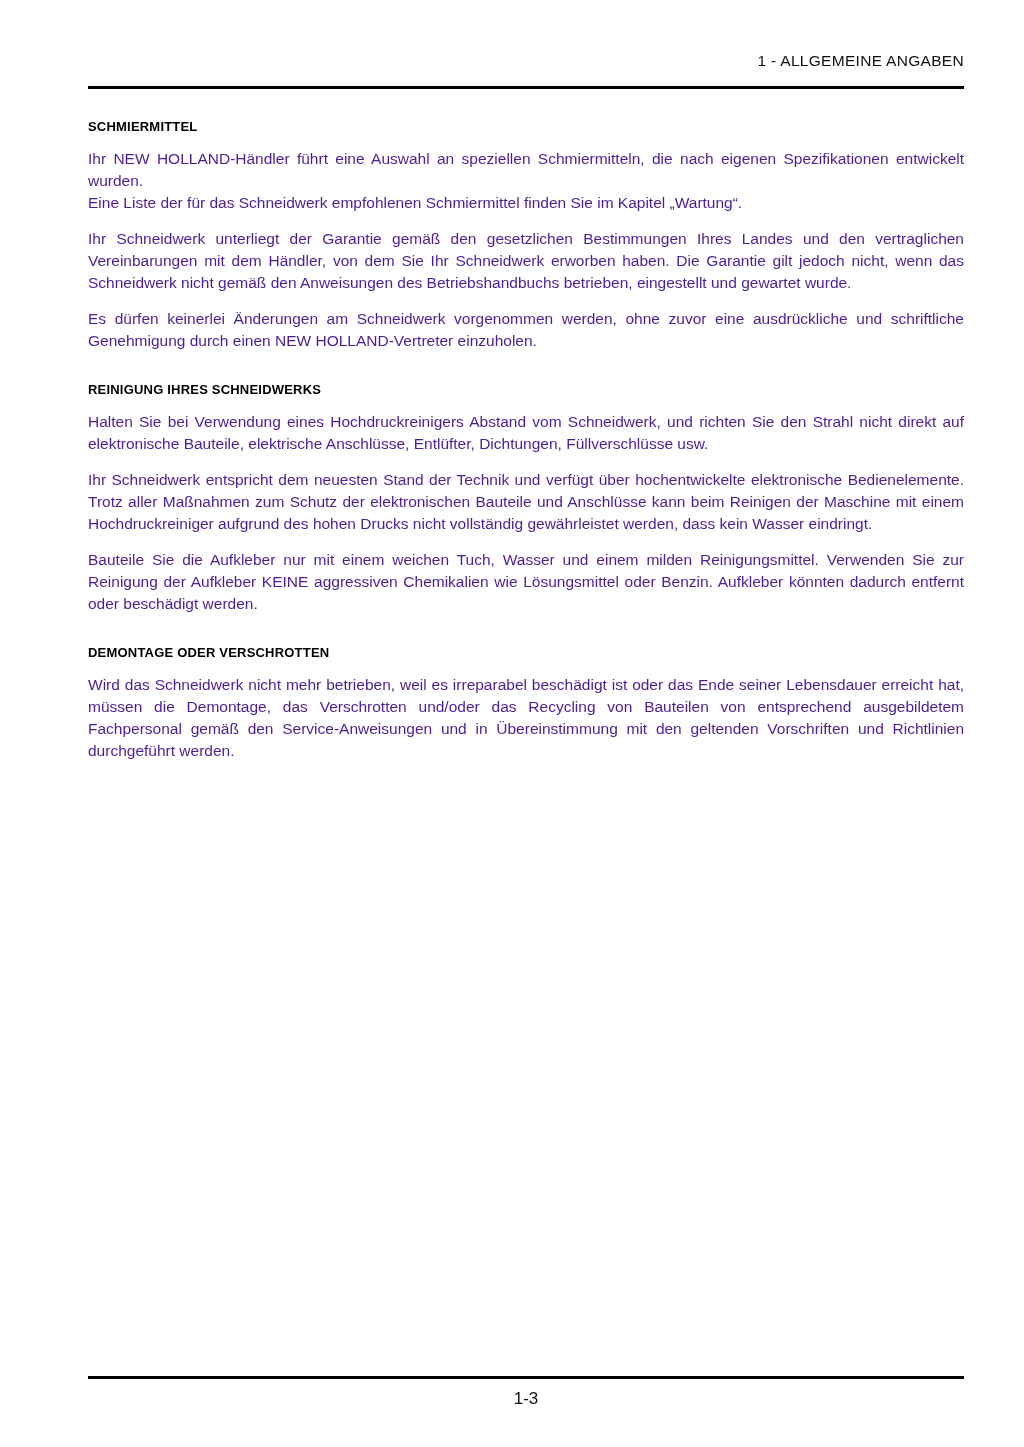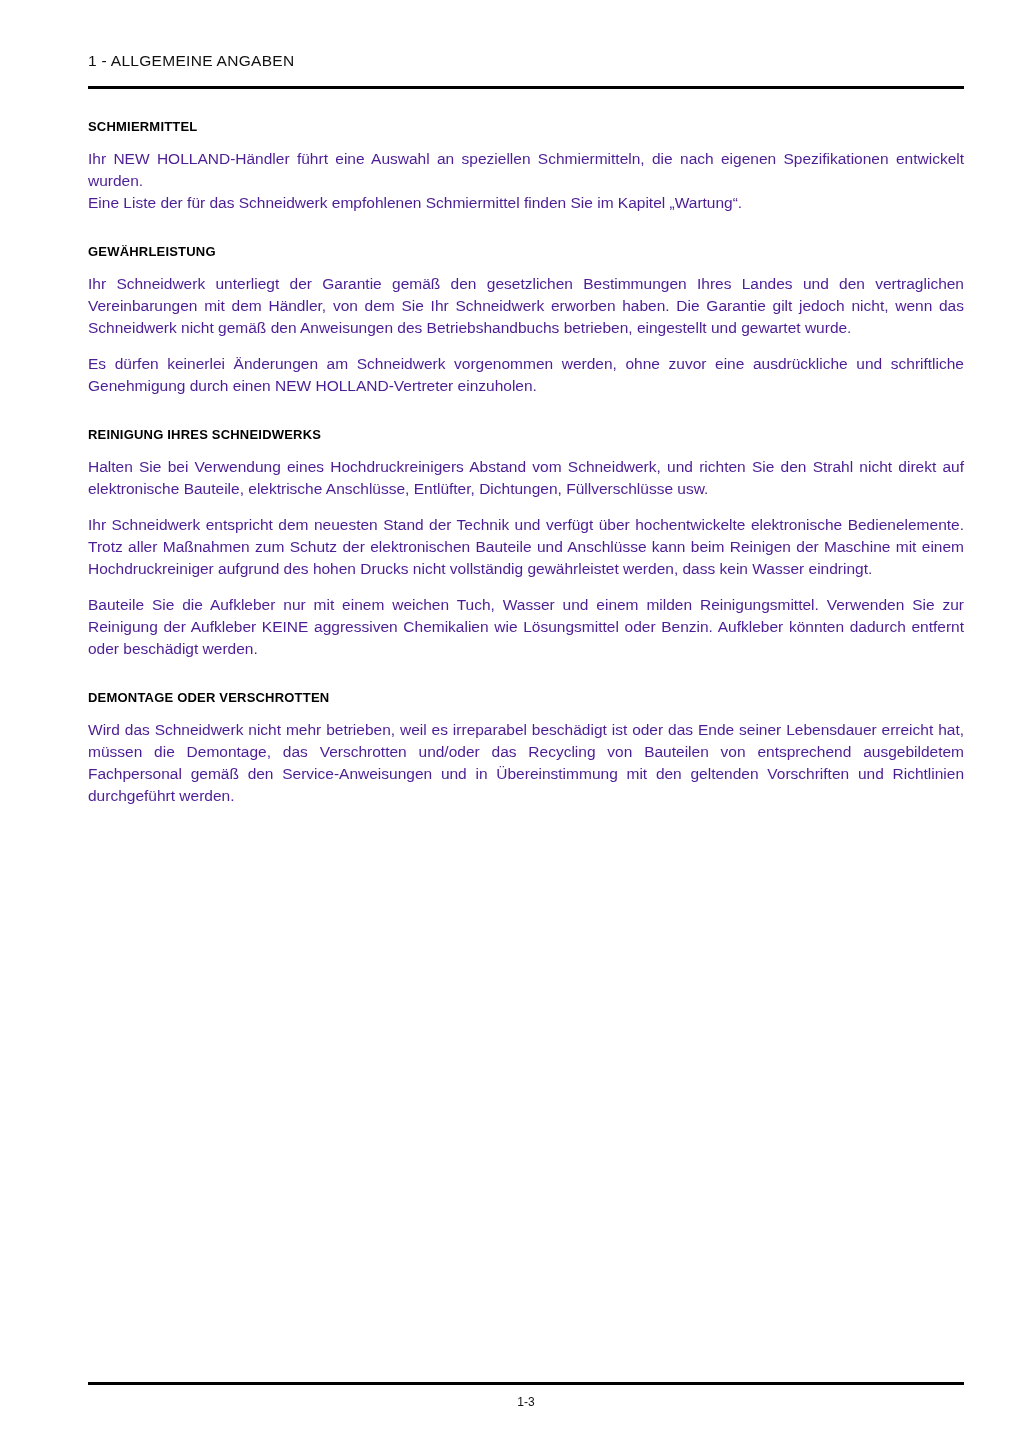--- a/index.html
+++ b/index.html
@@ -17,21 +17,21 @@
     box-sizing: border-box;
   }
   .content {
     position: absolute;
     left: 88px;
     right: 60px;
     top: 0;
   }
   .running-header {
     padding-top: 52px;
-    text-align: left;
+    text-align: right;
     font-size: 15.5px;
     letter-spacing: 0.3px;
     color: #111111;
   }
   .header-rule {
     margin-top: 16px;
     border: 0;
     border-top: 3px solid #000000;
     height: 0;
   }
@@ -59,38 +59,37 @@
     bottom: 38px;
   }
   .footer-rule {
     border: 0;
     border-top: 3px solid #000000;
     height: 0;
     margin: 0 0 10px 0;
   }
   .page-number {
     text-align: center;
-    font-size: 12px;
+    font-size: 17px;
     color: #111111;
   }
 </style>
 </head>
 <body>
 
 <div class="page">
   <div class="content">
 
     <div class="running-header">1 - ALLGEMEINE ANGABEN</div>
     <hr class="header-rule">
 
     <h2 class="section-heading">SCHMIERMITTEL</h2>
     <p class="para">Ihr NEW HOLLAND-Händler führt eine Auswahl an speziellen Schmiermitteln, die nach eigenen Spezifikationen entwickelt wurden.</p>
     <p class="para tight">Eine Liste der für das Schneidwerk empfohlenen Schmiermittel finden Sie im Kapitel „Wartung“.</p>
 
-    <h2 class="section-heading">GEWÄHRLEISTUNG</h2>
     <p class="para">Ihr Schneidwerk unterliegt der Garantie gemäß den gesetzlichen Bestimmungen Ihres Landes und den vertraglichen Vereinbarungen mit dem Händler, von dem Sie Ihr Schneidwerk erworben haben. Die Garantie gilt jedoch nicht, wenn das Schneidwerk nicht gemäß den Anweisungen des Betriebshandbuchs betrieben, eingestellt und gewartet wurde.</p>
     <p class="para">Es dürfen keinerlei Änderungen am Schneidwerk vorgenommen werden, ohne zuvor eine ausdrückliche und schriftliche Genehmigung durch einen NEW HOLLAND-Vertreter einzuholen.</p>
 
     <h2 class="section-heading">REINIGUNG IHRES SCHNEIDWERKS</h2>
     <p class="para">Halten Sie bei Verwendung eines Hochdruckreinigers Abstand vom Schneidwerk, und richten Sie den Strahl nicht direkt auf elektronische Bauteile, elektrische Anschlüsse, Entlüfter, Dichtungen, Füllverschlüsse usw.</p>
     <p class="para">Ihr Schneidwerk entspricht dem neuesten Stand der Technik und verfügt über hochentwickelte elektronische Bedienelemente. Trotz aller Maßnahmen zum Schutz der elektronischen Bauteile und Anschlüsse kann beim Reinigen der Maschine mit einem Hochdruckreiniger aufgrund des hohen Drucks nicht vollständig gewährleistet werden, dass kein Wasser eindringt.</p>
     <p class="para">Bauteile Sie die Aufkleber nur mit einem weichen Tuch, Wasser und einem milden Reinigungsmittel. Verwenden Sie zur Reinigung der Aufkleber KEINE aggressiven Chemikalien wie Lösungsmittel oder Benzin. Aufkleber könnten dadurch entfernt oder beschädigt werden.</p>
 
     <h2 class="section-heading">DEMONTAGE ODER VERSCHROTTEN</h2>
     <p class="para">Wird das Schneidwerk nicht mehr betrieben, weil es irreparabel beschädigt ist oder das Ende seiner Lebensdauer erreicht hat, müssen die Demontage, das Verschrotten und/oder das Recycling von Bauteilen von entsprechend ausgebildetem Fachpersonal gemäß den Service-Anweisungen und in Übereinstimmung mit den geltenden Vorschriften und Richtlinien durchgeführt werden.</p>

